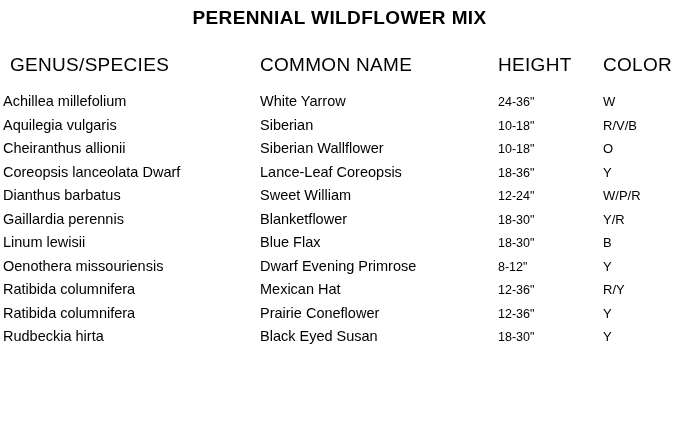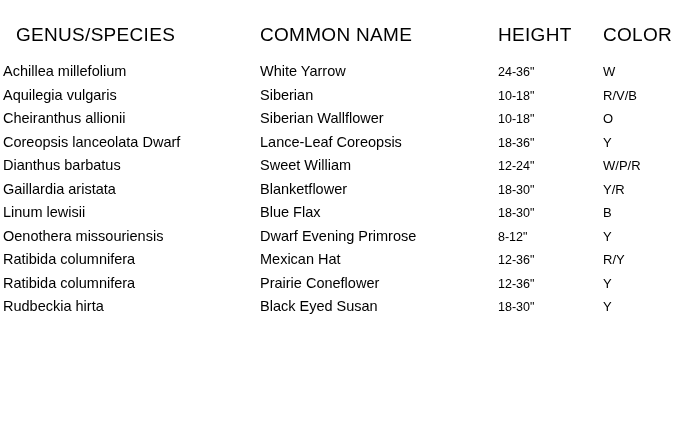--- a/index.html
+++ b/index.html
@@ -40,21 +40,21 @@
 
   thead th {
     text-align: left;
     font-size: 19px;
     font-weight: normal;
     letter-spacing: 0.3px;
     padding: 24px 0 14px 0;
     vertical-align: bottom;
     white-space: nowrap;
   }
-  thead th.th-genus { padding-left: 16px; }
+  thead th.th-genus { padding-left: 10px; }
   thead th.th-common { padding-left: 2px; margin-left: 40px; }
   thead th.th-height { padding-left: 2px; }
   thead th.th-color { padding-left: 2px; }
 
   tbody td {
     font-size: 14.5px;
     line-height: 22.5px;
     padding: 0;
     vertical-align: baseline;
     white-space: nowrap;
@@ -63,20 +63,21 @@
   tbody td.td-genus { padding-left: 3px; }
   tbody td.td-common { padding-left: 2px; }
   tbody td.td-height { padding-left: 2px; font-size: 12.5px; }
   tbody td.td-color { padding-left: 2px; font-size: 13px; }
 </style>
 </head>
 <body>
 
 <div class="page">
 
+  <div class="title">PERENNIAL WILDFLOWER MIX</div>
 
   <table class="mix-table">
     <colgroup>
       <col class="c-genus">
       <col class="c-common">
       <col class="c-height">
       <col class="c-color">
     </colgroup>
     <thead>
       <tr>
@@ -111,21 +112,21 @@
         <td class="td-height">18-36"</td>
         <td class="td-color">Y</td>
       </tr>
       <tr>
         <td class="td-genus">Dianthus barbatus</td>
         <td class="td-common">Sweet William</td>
         <td class="td-height">12-24"</td>
         <td class="td-color">W/P/R</td>
       </tr>
       <tr>
-        <td class="td-genus">Gaillardia aristata</td>
+        <td class="td-genus">Gaillardia perennis</td>
         <td class="td-common">Blanketflower</td>
         <td class="td-height">18-30"</td>
         <td class="td-color">Y/R</td>
       </tr>
       <tr>
         <td class="td-genus">Linum lewisii</td>
         <td class="td-common">Blue Flax</td>
         <td class="td-height">18-30"</td>
         <td class="td-color">B</td>
       </tr>

